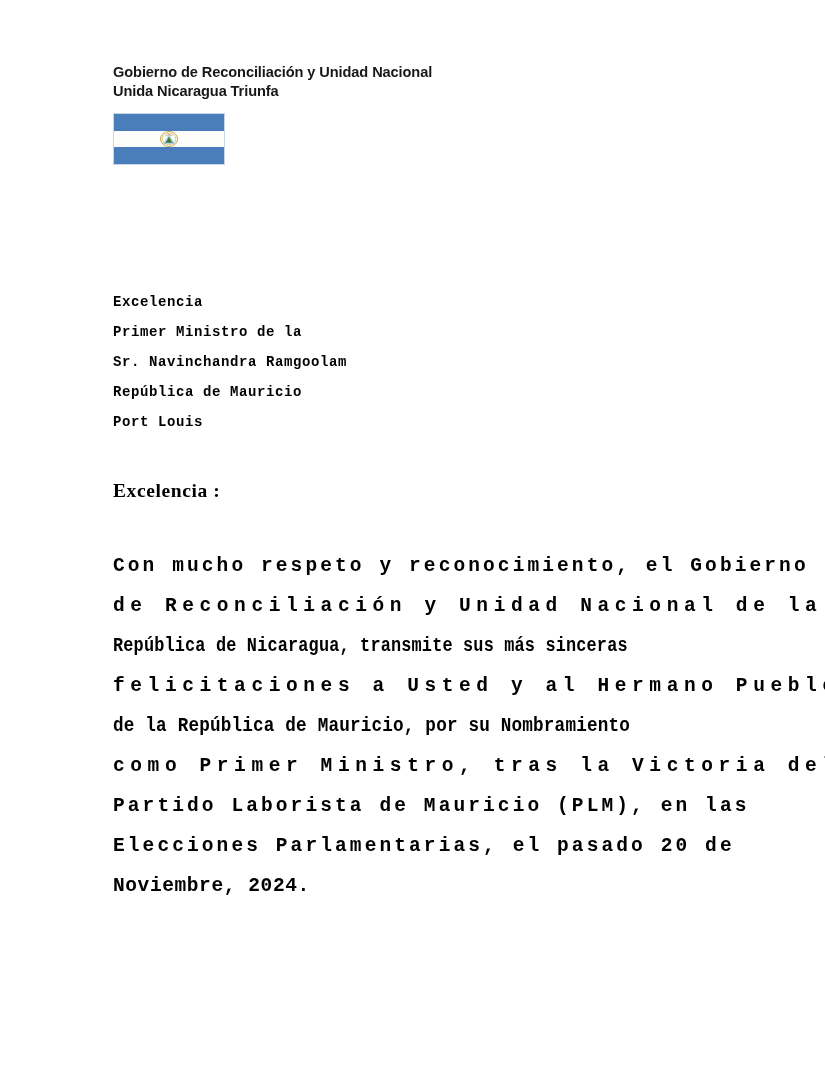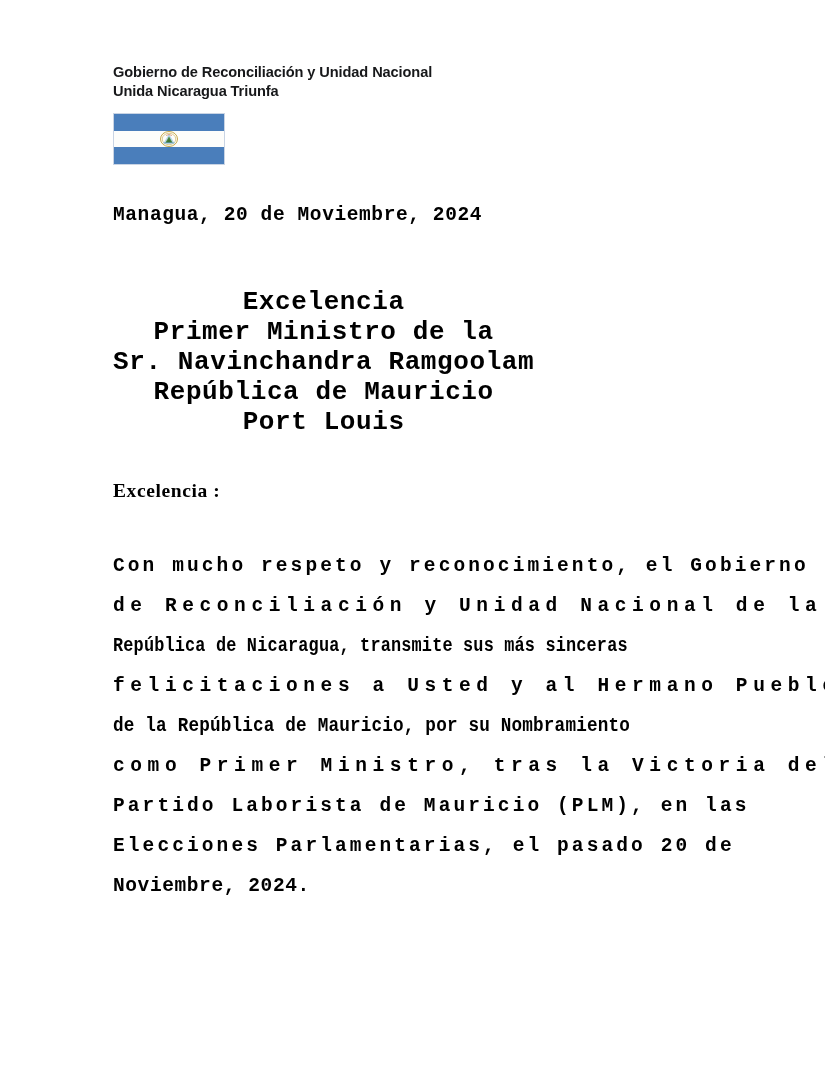--- a/index.html
+++ b/index.html
@@ -92,26 +92,25 @@
   }
 
   .address-block {
     position: absolute;
     left: 113px;
     top: 287px;
   }
   .address-line {
     font-family: "Liberation Mono", "DejaVu Sans Mono", monospace;
     font-weight: bold;
-    font-size: 26px;
+    font-size: 14px;
     line-height: 30px;
     color: #000000;
     letter-spacing: 0.6px;
     white-space: pre;
-    text-align: center;
   }
 
   .salutation {
     position: absolute;
     left: 113px;
     top: 478px;
     font-family: Liberation Serif, serif;
     font-weight: bold;
     font-size: 19.5px;
     line-height: 26px;
@@ -162,21 +161,20 @@
       <ellipse cx="20" cy="18" rx="17" ry="15" fill="none" stroke="#c8a94a" stroke-width="2"></ellipse>
       <ellipse cx="20" cy="18" rx="13.5" ry="11.5" fill="none" stroke="#c8a94a" stroke-width="1.2"></ellipse>
       <path d="M20 8 L31 26 L9 26 Z" fill="#b9d6ea"></path>
       <path d="M20 13 L27.5 26 L12.5 26 Z" fill="#4e8c3f"></path>
       <path d="M14.5 26 L20 17.5 L25.5 26 Z" fill="#3d7232"></path>
       <rect x="9" y="25" width="22" height="2" fill="#6fa8d0"></rect>
       <path d="M14 11 q6 -4 12 0" fill="none" stroke="#c85a2a" stroke-width="1.1"></path>
     </svg>
   </div>
 
-  <div class="date-line">Managua, 20 de Moviembre, 2024</div>
 
   <div class="address-block">
     <div class="address-line">Excelencia</div>
     <div class="address-line">Primer Ministro de la</div>
     <div class="address-line">Sr. Navinchandra Ramgoolam</div>
     <div class="address-line">República de Mauricio</div>
     <div class="address-line">Port Louis</div>
   </div>
 
   <div class="salutation">Excelencia :</div>

